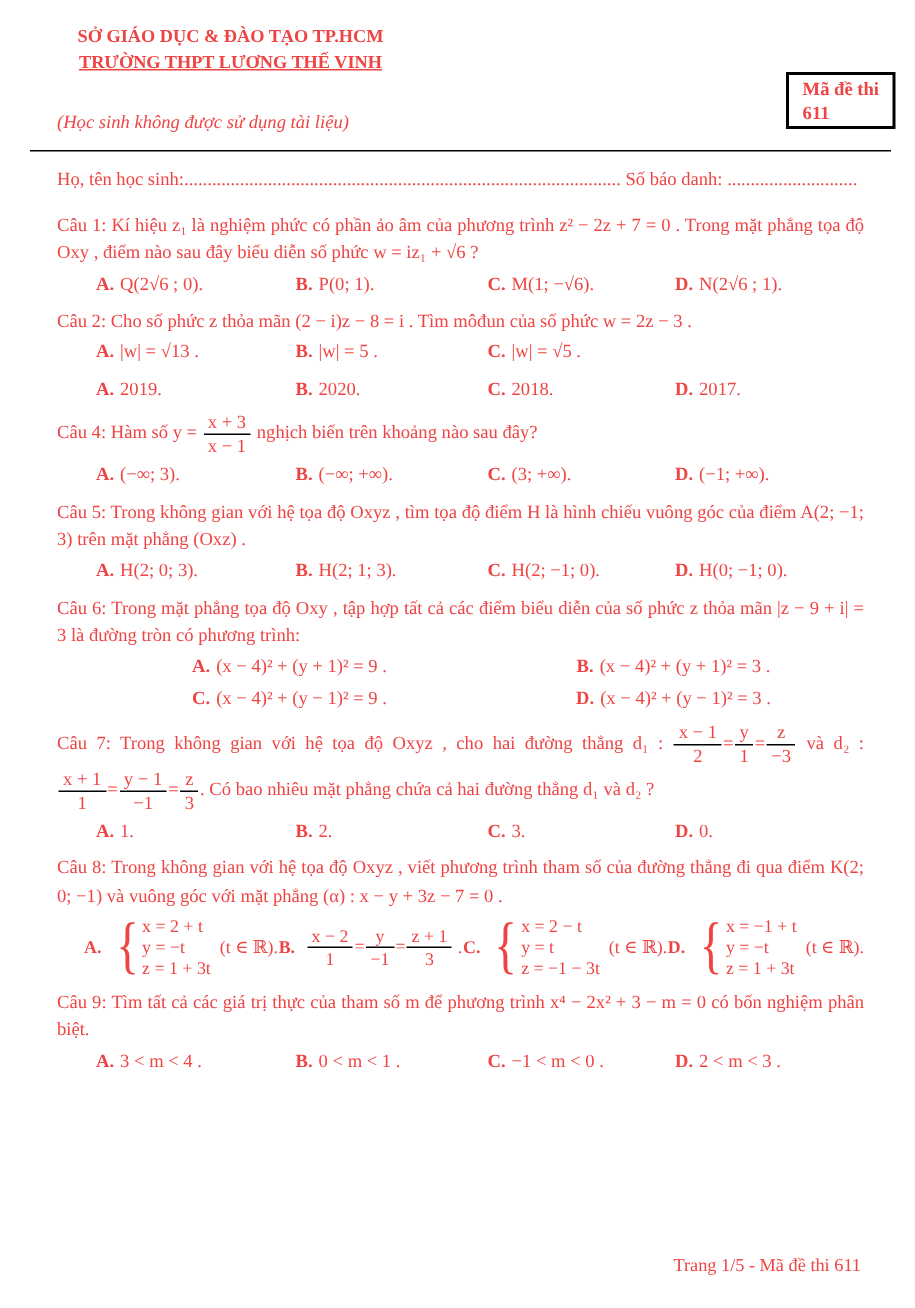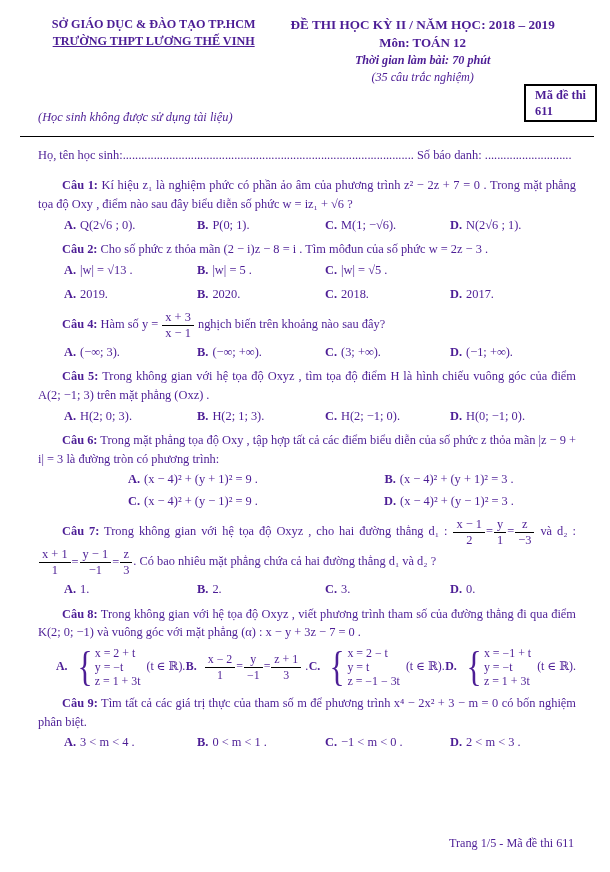--- a/index.html
+++ b/index.html
@@ -1,19 +1,19 @@
 <!DOCTYPE html>
 <html><head>
 <meta charset="utf-8">
 <style>
   * { box-sizing: border-box; margin: 0; padding: 0; }
   html, body { background: #ffffff; }
   .page {
     width: 610px; height: 872px; position: relative; overflow: hidden;
-    background: #ffffff; color: #4c1d95;
+    background: #ffffff; color: #ef4444;
     font-family: "Liberation Serif", "DejaVu Serif", "DejaVu Sans", serif;
     font-size: 12.4px; line-height: 1.5;
     padding: 16px 34px 0 38px;
   }
   
   .hdr { display: flex; }
   .hdr-left { width: 43%; text-align: center; font-weight: bold; font-size: 12.2px; line-height: 1.4; }
   .hdr-left .school { text-decoration: underline; }
   .hdr-right { width: 57%; text-align: center; line-height: 1.38; }
   .hdr-right .title { font-weight: bold; font-size: 13.2px; }
@@ -26,21 +26,21 @@
     position: absolute; right: -21px; top: -14px; background: #fff;
     border: 2px solid #000; padding: 1px 9px; text-align: left;
     font-weight: bold; line-height: 1.3; font-size: 12.4px;
   }
   .rule { border: 0; border-top: 1px solid #000; margin: 6px -18px 0 -18px; }
   .name-row { margin-top: 9px; white-space: nowrap; overflow: hidden; }
   
   .questions { margin-top: 12px; }
   .q { margin-top: 6px; }
   .qbody { text-align: justify; }
-  .qlabel { font-weight: bold; margin-left: 24px; }
+  .qlabel { font-weight: normal; }
   .opts4 { display: grid; grid-template-columns: 133px 128px 125px auto; padding-left: 26px; margin-top: 2px; }
   .opts2 { display: grid; grid-template-columns: 258px auto; row-gap: 3px; padding-left: 26px; margin-top: 2px; text-align: center; }
   .optletter { font-weight: bold; margin-right: 4px; }
   
   .frac { display: inline-block; vertical-align: middle; text-align: center; padding: 0 1px; }
   .frac .fnum { display: block; border-bottom: 1px solid #000; padding: 0 3px; line-height: 1.2; }
   .frac .fden { display: block; padding: 0 3px; line-height: 1.2; }
   .mchain { white-space: nowrap; }
   .q8opts { display: flex; justify-content: space-between; align-items: center; padding-left: 18px; margin-top: 4px; font-size: 11.9px; }
   .q8opt { display: flex; align-items: center; gap: 3px; }
@@ -53,26 +53,20 @@
 </head>
 <body>
 
 <div class="page">
 
   <div class="hdr">
     <div class="hdr-left">
       <div>SỞ GIÁO DỤC &amp; ĐÀO TẠO TP.HCM</div>
       <div class="school">TRƯỜNG THPT LƯƠNG THẾ VINH</div>
     </div>
-    <div class="hdr-right">
-      <div class="title">ĐỀ THI HỌC KỲ II / NĂM HỌC: 2018 – 2019</div>
-      <div class="subject">Môn: TOÁN 12</div>
-      <div class="duration">Thời gian làm bài: 70 phút</div>
-      <div class="count">(35 câu trắc nghiệm)</div>
-    </div>
   </div>
 
   <div class="notice-row">
     <div class="notice">(Học sinh không được sử dụng tài liệu)</div>
     <div class="code-box">
       <div>Mã đề thi</div>
       <div>611</div>
     </div>
   </div>
 

